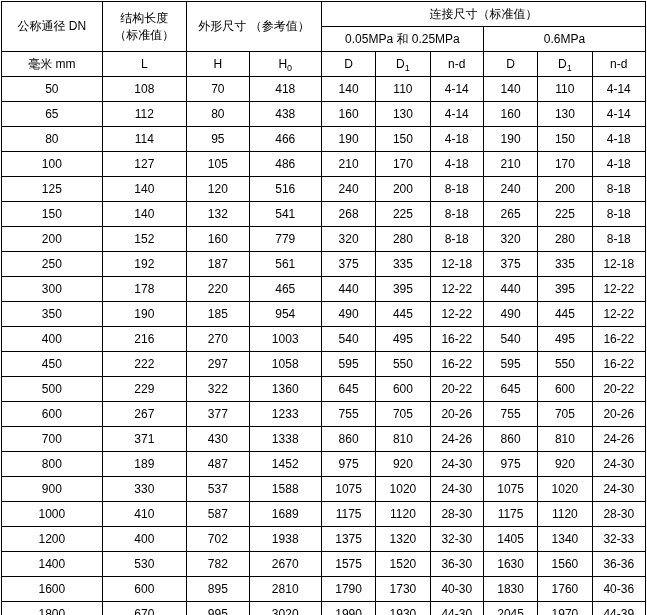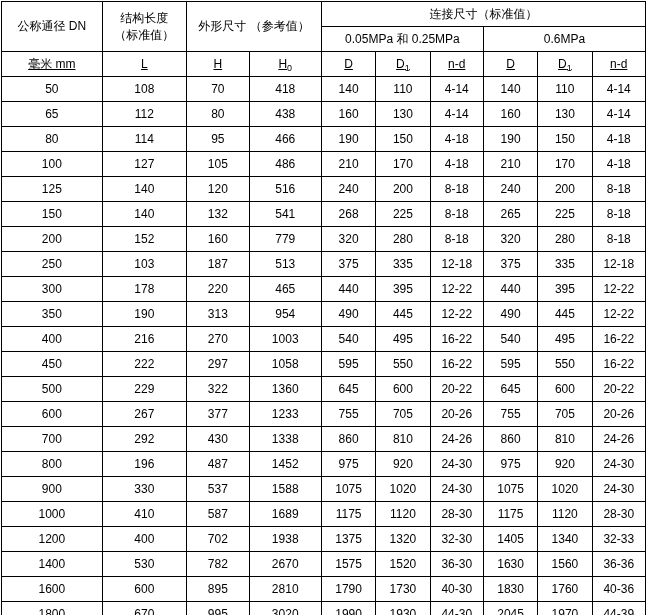--- a/index.html
+++ b/index.html
@@ -30,21 +30,20 @@
   }
   .hdr-main {
     font-size: 13px;
   }
   .hdr-sub {
     font-size: 12px;
   }
   .unit-row td {
     font-size: 12px;
     height: 22px;
-    text-decoration: underline;
   }
   .data td {
     font-size: 12px;
     height: 23px;
   }
   sub {
     font-size: 9px;
     vertical-align: baseline;
     position: relative;
     top: 3px;
@@ -183,23 +182,23 @@
         <td>779</td>
         <td>320</td>
         <td>280</td>
         <td>8-18</td>
         <td>320</td>
         <td>280</td>
         <td>8-18</td>
       </tr>
       <tr class="data">
         <td>250</td>
-        <td>103</td>
+        <td>192</td>
         <td>187</td>
-        <td>513</td>
+        <td>561</td>
         <td>375</td>
         <td>335</td>
         <td>12-18</td>
         <td>375</td>
         <td>335</td>
         <td>12-18</td>
       </tr>
       <tr class="data">
         <td>300</td>
         <td>178</td>
@@ -208,21 +207,21 @@
         <td>440</td>
         <td>395</td>
         <td>12-22</td>
         <td>440</td>
         <td>395</td>
         <td>12-22</td>
       </tr>
       <tr class="data">
         <td>350</td>
         <td>190</td>
-        <td>313</td>
+        <td>185</td>
         <td>954</td>
         <td>490</td>
         <td>445</td>
         <td>12-22</td>
         <td>490</td>
         <td>445</td>
         <td>12-22</td>
       </tr>
       <tr class="data">
         <td>400</td>
@@ -267,33 +266,33 @@
         <td>1233</td>
         <td>755</td>
         <td>705</td>
         <td>20-26</td>
         <td>755</td>
         <td>705</td>
         <td>20-26</td>
       </tr>
       <tr class="data">
         <td>700</td>
-        <td>292</td>
+        <td>371</td>
         <td>430</td>
         <td>1338</td>
         <td>860</td>
         <td>810</td>
         <td>24-26</td>
         <td>860</td>
         <td>810</td>
         <td>24-26</td>
       </tr>
       <tr class="data">
         <td>800</td>
-        <td>196</td>
+        <td>189</td>
         <td>487</td>
         <td>1452</td>
         <td>975</td>
         <td>920</td>
         <td>24-30</td>
         <td>975</td>
         <td>920</td>
         <td>24-30</td>
       </tr>
       <tr class="data">

